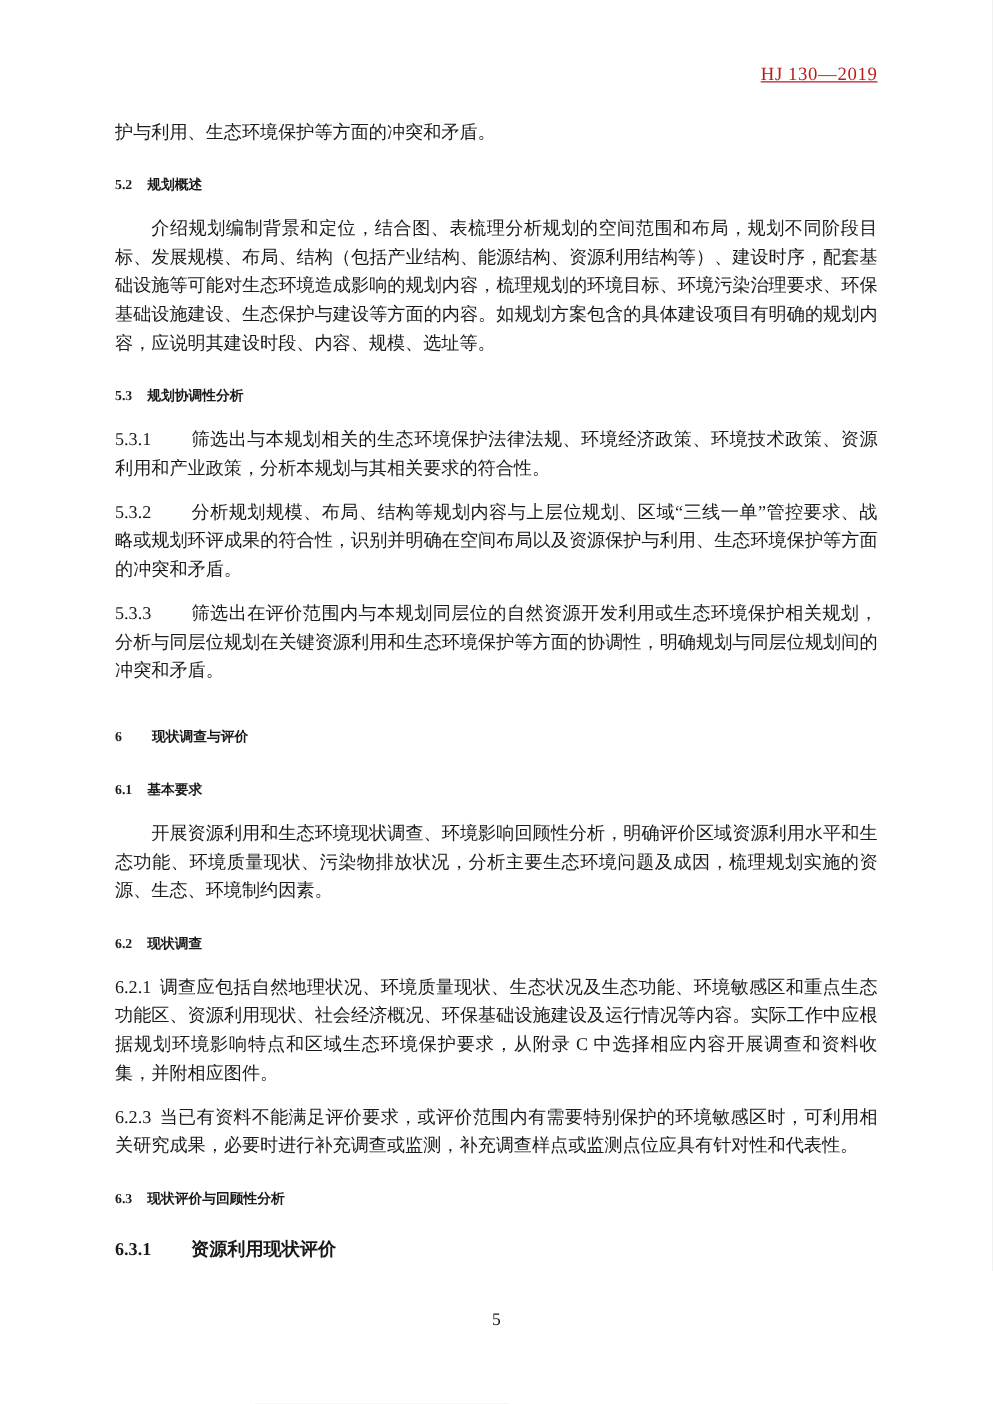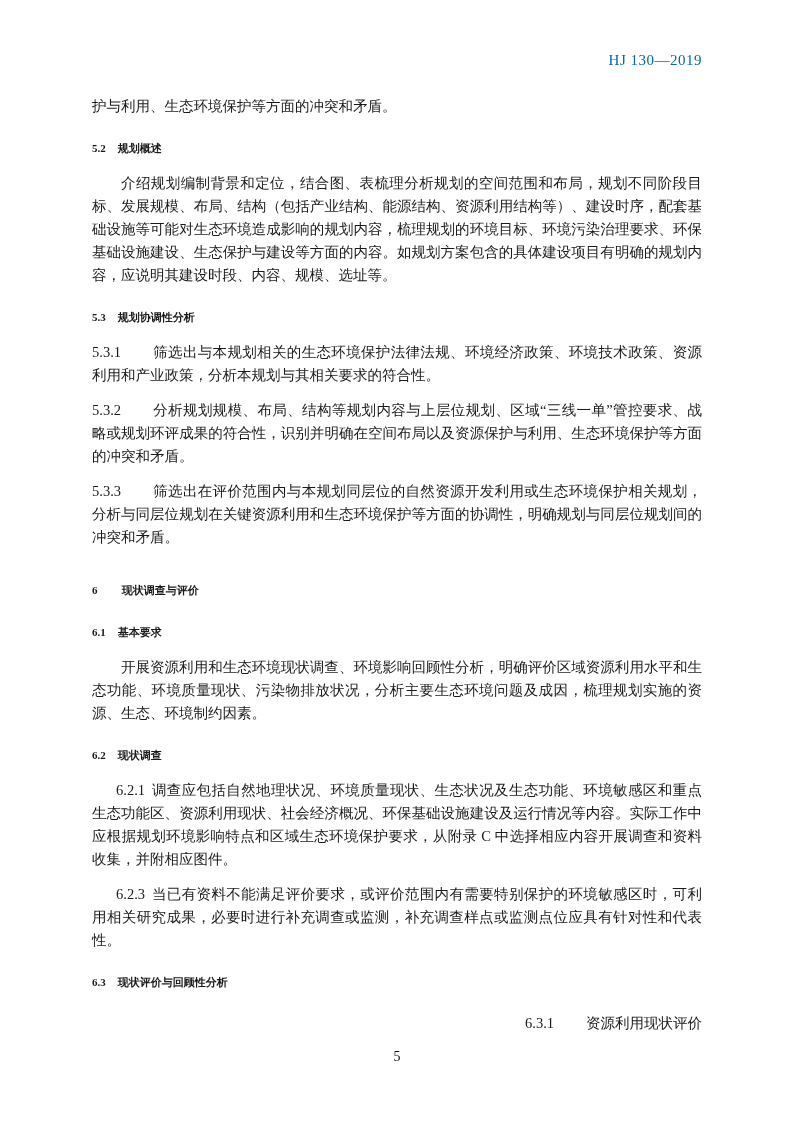--- a/index.html
+++ b/index.html
@@ -17,21 +17,22 @@
     padding: 52px 92px 0 92px;
     font-family: "Liberation Serif", "DejaVu Serif", serif;
     color: #1a1a1a;
     overflow: hidden;
   }
   .doc-header {
     text-align: right;
     font-size: 15px;
     letter-spacing: 0.5px;
     margin-bottom: 26px;
-    color: #0369a1;
+    color: #b91c1c;
+    text-decoration: underline;
   }
   .body-text {
     font-size: 14.5px;
     line-height: 23px;
   }
   .para {
     margin: 12px 0;
     text-align: justify;
   }
   .para.indent {
@@ -43,30 +44,29 @@
     margin: 0;
     line-height: 23px;
   }
   h3.heading {
     margin: 19px 0 11px 0;
   }
   h2.chapter {
     margin: 30px 0 16px 0;
   }
   .subheading {
-    font-weight: normal;
+    font-weight: bold;
     margin: 18px 0 12px 0;
-    text-align: right;
   }
   .num {
     display: inline-block;
   }
   .gap-md { margin-right: 1.1em; }   
   .gap-lg { margin-right: 2.2em; }   
-  .gap-xs { margin-right: 0.45em; margin-left: 24px; }  
+  .gap-xs { margin-right: 0.45em; }  
   .footer {
     position: absolute;
     left: 0;
     bottom: 58px;
     width: 100%;
     text-align: center;
     font-size: 14px;
     color: #111;
   }
 </style>

